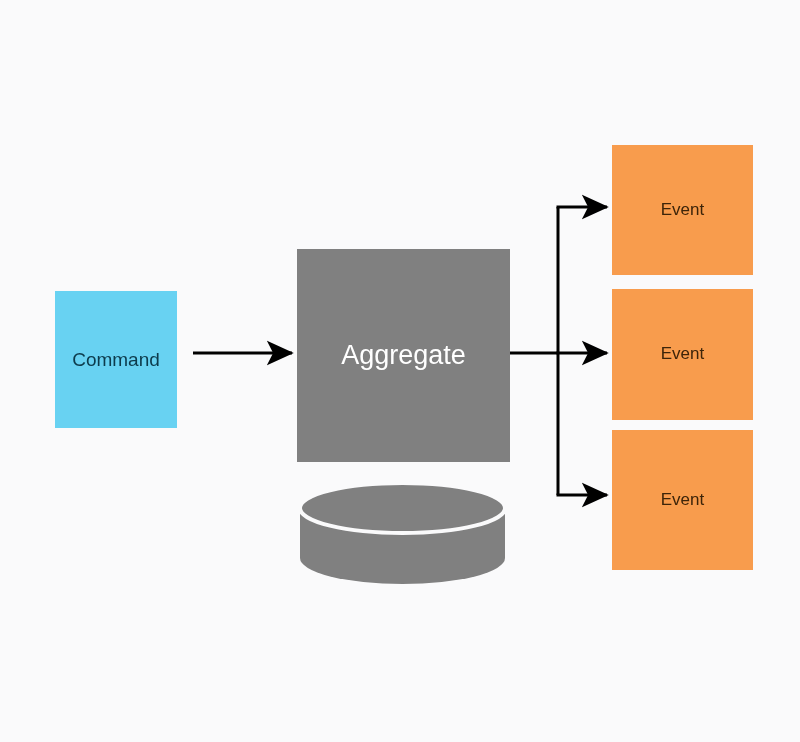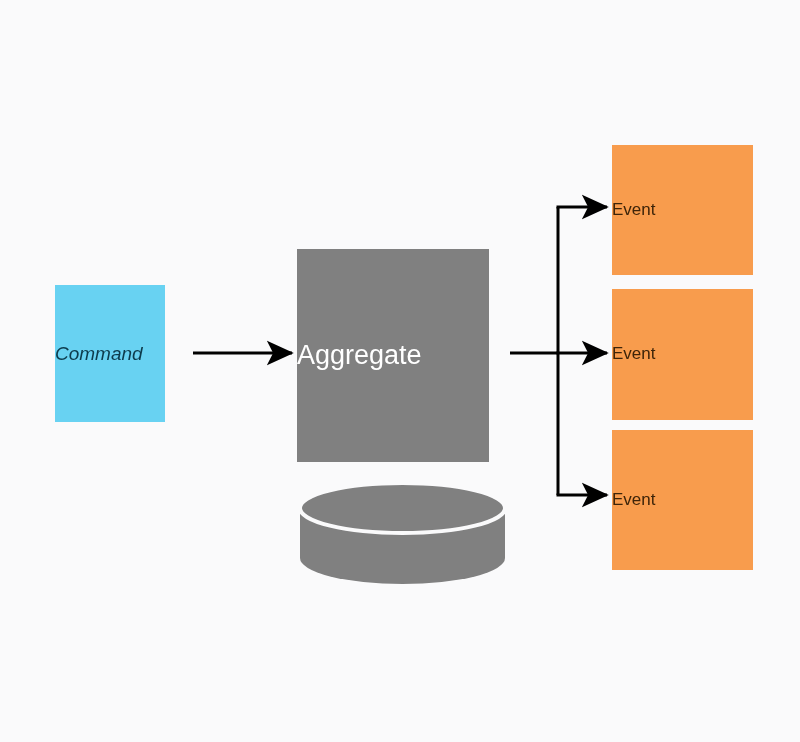--- a/index.html
+++ b/index.html
@@ -17,39 +17,38 @@
   #canvas {
     position: relative;
     width: 800px;
     height: 742px;
     background: #fafafb;
   }
   .node {
     position: absolute;
     display: flex;
     align-items: center;
-    justify-content: flex-start;
+    justify-content: center;
     text-align: center;
     box-sizing: border-box;
     line-height: 1.22;
   }
   .node-command {
     left: 55px;
-    top: 285px;
-    width: 110px;
+    top: 291px;
+    width: 122px;
     height: 137px;
     background: #68d2f2;
     color: #0d3b4c;
     font-size: 19px;
-    font-style: italic;
   }
   .node-aggregate {
     left: 297px;
     top: 249px;
-    width: 192px;
+    width: 213px;
     height: 213px;
     background: #808080;
     color: #ffffff;
     font-size: 27px;
   }
   .node-event {
     left: 612px;
     width: 141px;
     background: #f89c4d;
     color: #3d2409;

